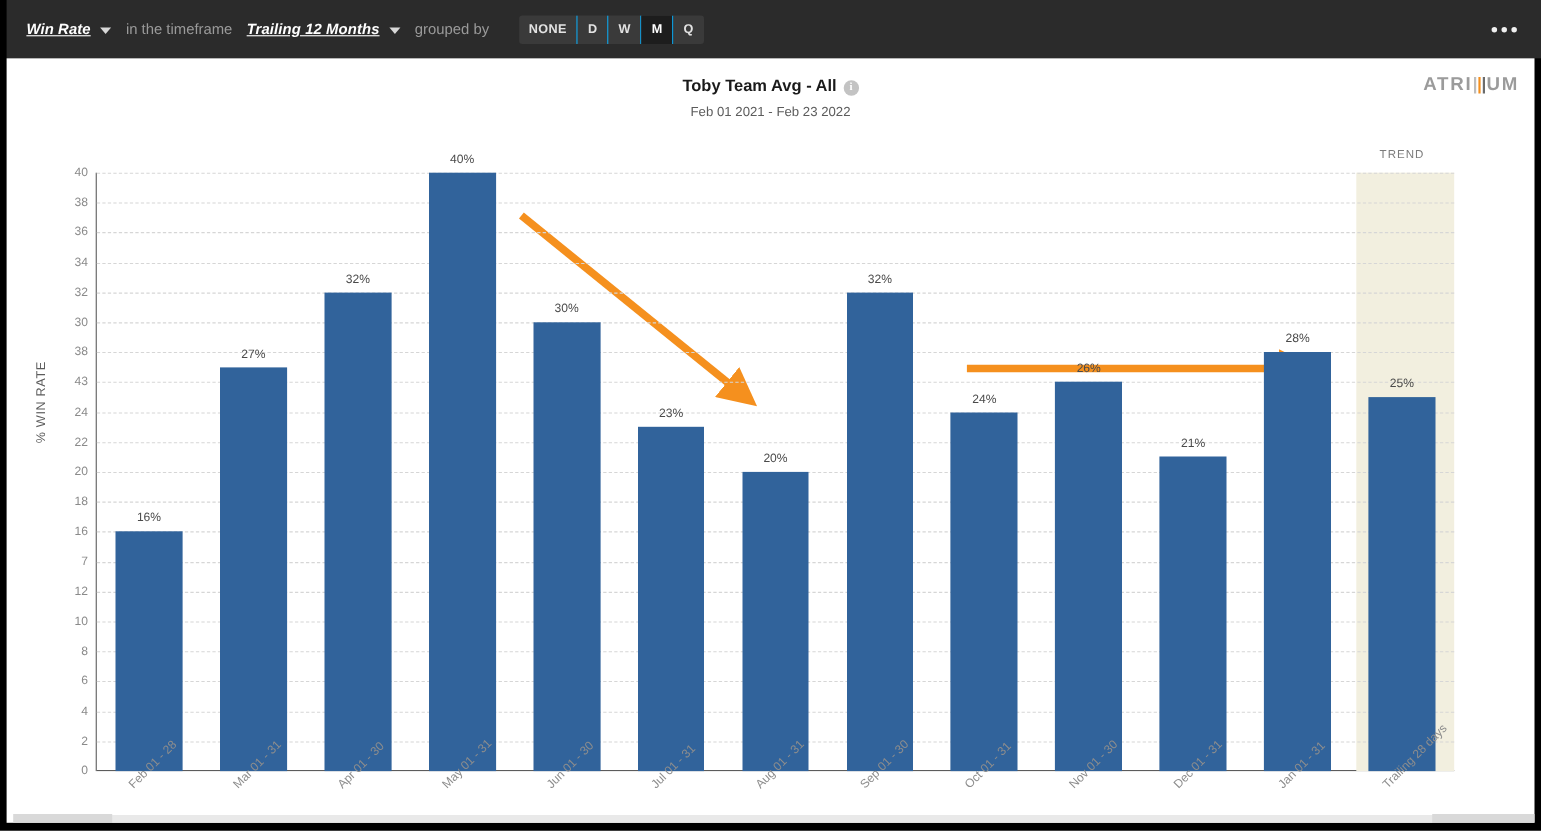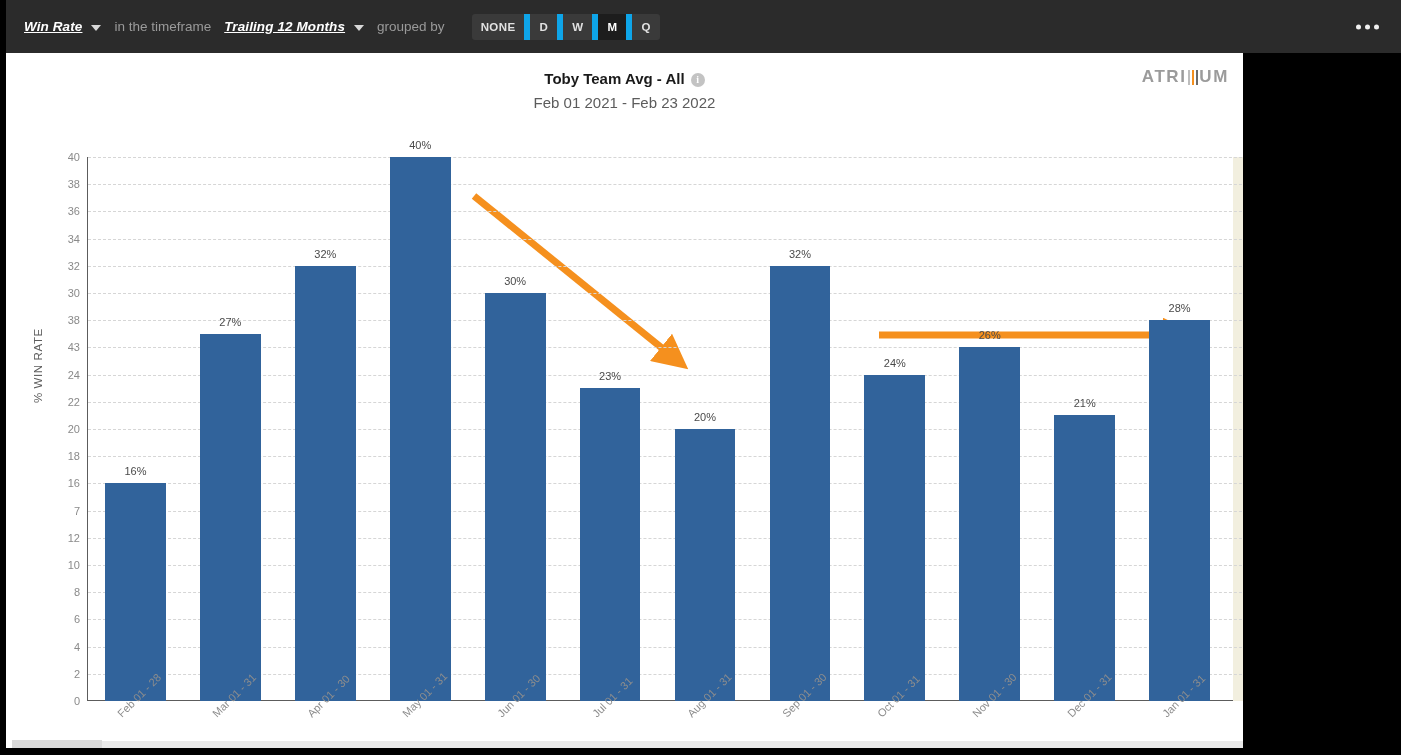--- a/index.html
+++ b/index.html
@@ -37,49 +37,49 @@
   }
   .seg{
     display:flex;align-items:stretch;
     background:#3a3a3a;border-radius:3px;overflow:hidden;
     margin-left:14px;height:26px;
   }
   .seg div{
     display:flex;align-items:center;justify-content:center;
     color:#e2e2e2;font-size:11.5px;font-weight:bold;letter-spacing:.4px;
     padding:0 9px;cursor:pointer;
-    border-right:6px solid #0ea5e9;
+    border-right:1px solid #0ea5e9;
     min-width:18px;box-sizing:border-box;
   }
   .seg div:last-child{border-right:none;}
   .seg div.on{background:#1d1d1d;color:#ffffff;}
   .kebab{
     position:absolute;right:22px;top:50%;transform:translateY(-50%);
     display:flex;gap:4px;cursor:pointer;
   }
   .kebab i{width:5px;height:5px;border-radius:50%;background:#f0f0f0;display:block;}
 
   
   .panel{
-    position:absolute;left:6px;top:53px;width:1237px;height:695px;
+    position:absolute;left:6px;top:53px;width:1389px;height:695px;
     background:#ffffff;overflow:hidden;
   }
   .chart-title{
     position:absolute;left:0;top:17px;width:100%;
     text-align:center;font-size:15px;font-weight:bold;color:#1a1a1a;
   }
   .info-ico{
     display:inline-block;width:14px;height:14px;border-radius:50%;
     background:#c3c3c3;color:#ffffff;font-size:10px;font-weight:bold;
     line-height:14px;text-align:center;vertical-align:1px;margin-left:6px;
     font-family:"Liberation Serif", serif;cursor:pointer;
   }
   .chart-sub{
     position:absolute;left:0;top:41px;width:100%;
-    text-align:center;font-size:15px;color:#5c5c5c;
+    text-align:center;font-size:12px;color:#5c5c5c;
   }
   .brand{
     position:absolute;right:14px;top:14px;
     display:flex;align-items:center;
     font-size:17px;font-weight:bold;letter-spacing:1.6px;color:#9b9b9b;margin-left:20px;
   }
   .brand .bars{display:inline-flex;align-items:center;gap:1.5px;margin:0 1px;}
   .brand .bars span{display:block;width:2.6px;height:15px;}
 
   

